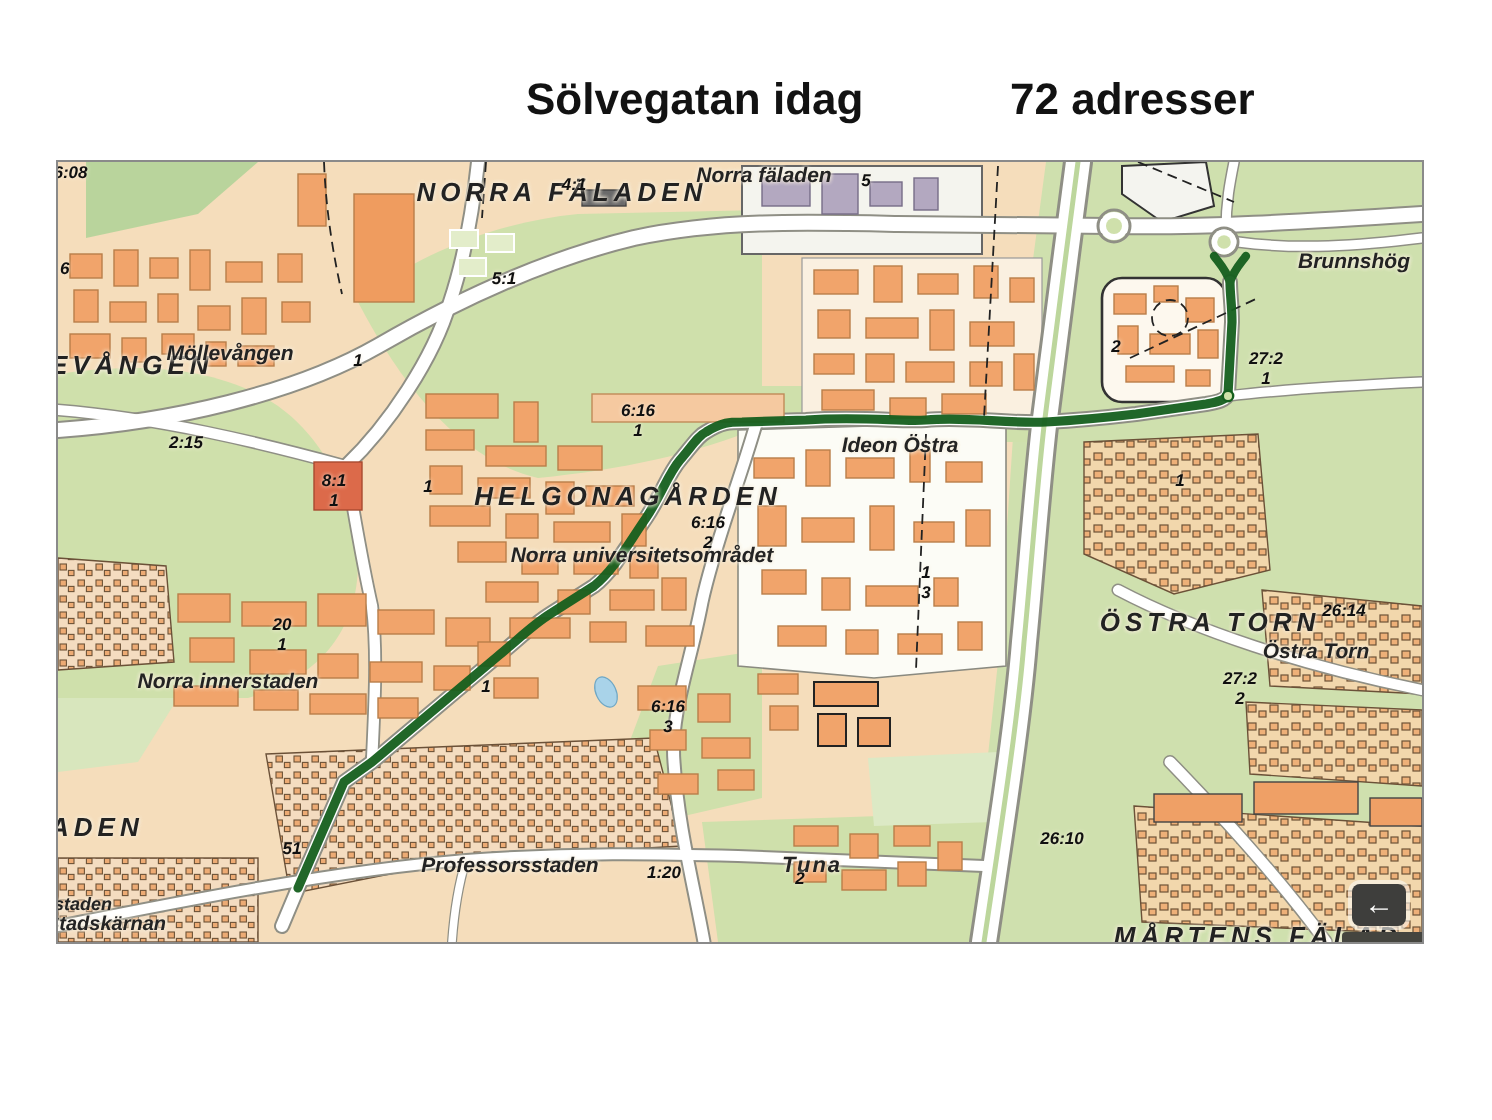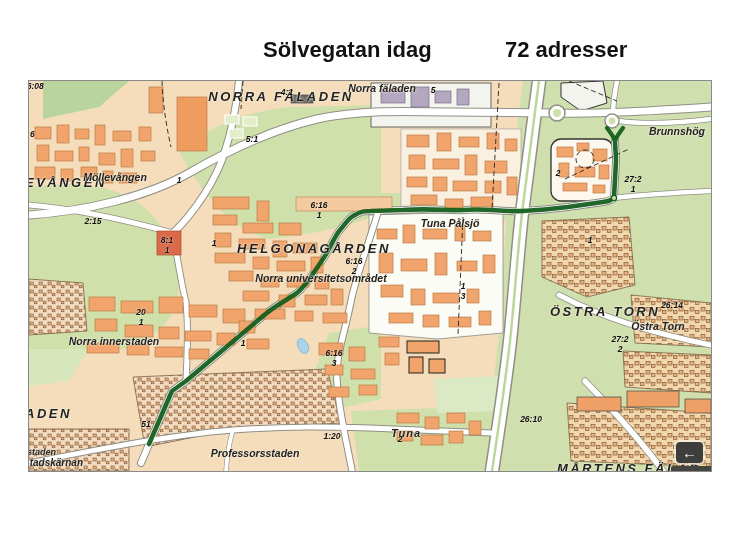--- a/index.html
+++ b/index.html
@@ -288,27 +288,27 @@
       </g>
       <circle cx="585" cy="117" r="2.6" fill="#cfe3a8" stroke="#155f1e" stroke-width="1.2"></circle>
     </svg>
 
     <div class="lbl xl" style="left:252px;top:15px;">NORRA FÄLADEN</div>
     <div class="lbl md" style="left:353px;top:7px;">Norra fäladen</div>
     <div class="lbl md" style="left:648px;top:50px;">Brunnshög</div>
     <div class="lbl xl" style="left:285px;top:167px;">HELGONAGÅRDEN</div>
     <div class="lbl xl anchor" style="left:-4px;top:94px;">EVÅNGEN</div>
     <div class="lbl md" style="left:86px;top:96px;">Möllevången</div>
-    <div class="lbl md" style="left:421px;top:142px;">Tuna Pålsjö</div>
+    <div class="lbl md" style="left:421px;top:142px;">Ideon Östra</div>
     <div class="lbl md" style="left:292px;top:197px;">Norra universitetsområdet</div>
     <div class="lbl md" style="left:85px;top:260px;">Norra innerstaden</div>
     <div class="lbl xl" style="left:576px;top:230px;">ÖSTRA TORN</div>
     <div class="lbl md" style="left:629px;top:245px;">Östra Torn</div>
     <div class="lbl md" style="left:377px;top:352px;letter-spacing:1px;font-size:11px;">Tuna</div>
-    <div class="lbl md" style="left:206px;top:372px;padding-left:40px;">Professorsstaden</div>
+    <div class="lbl md" style="left:206px;top:352px;padding-left:40px;">Professorsstaden</div>
     <div class="lbl md anchor" style="left:-6px;top:376px;font-size:10px;">Stadskärnan</div>
     <div class="lbl sm anchor" style="left:-2px;top:366px;text-align:right;">staden</div>
     <div class="lbl xl anchor" style="left:-4px;top:325px;">ADEN</div>
     <div class="lbl xl" style="left:600px;top:387px;">MÅRTENS FÄLAD</div>
 
     <div class="num anchor" style="left:-7px;top:1px;">26:08</div>
     <div class="num" style="left:258px;top:12px;">4:1</div>
     <div class="num" style="left:404px;top:10px;">5</div>
     <div class="num" style="left:223px;top:59px;">5:1</div>
     <div class="num anchor" style="left:1px;top:49px;">6</div>

